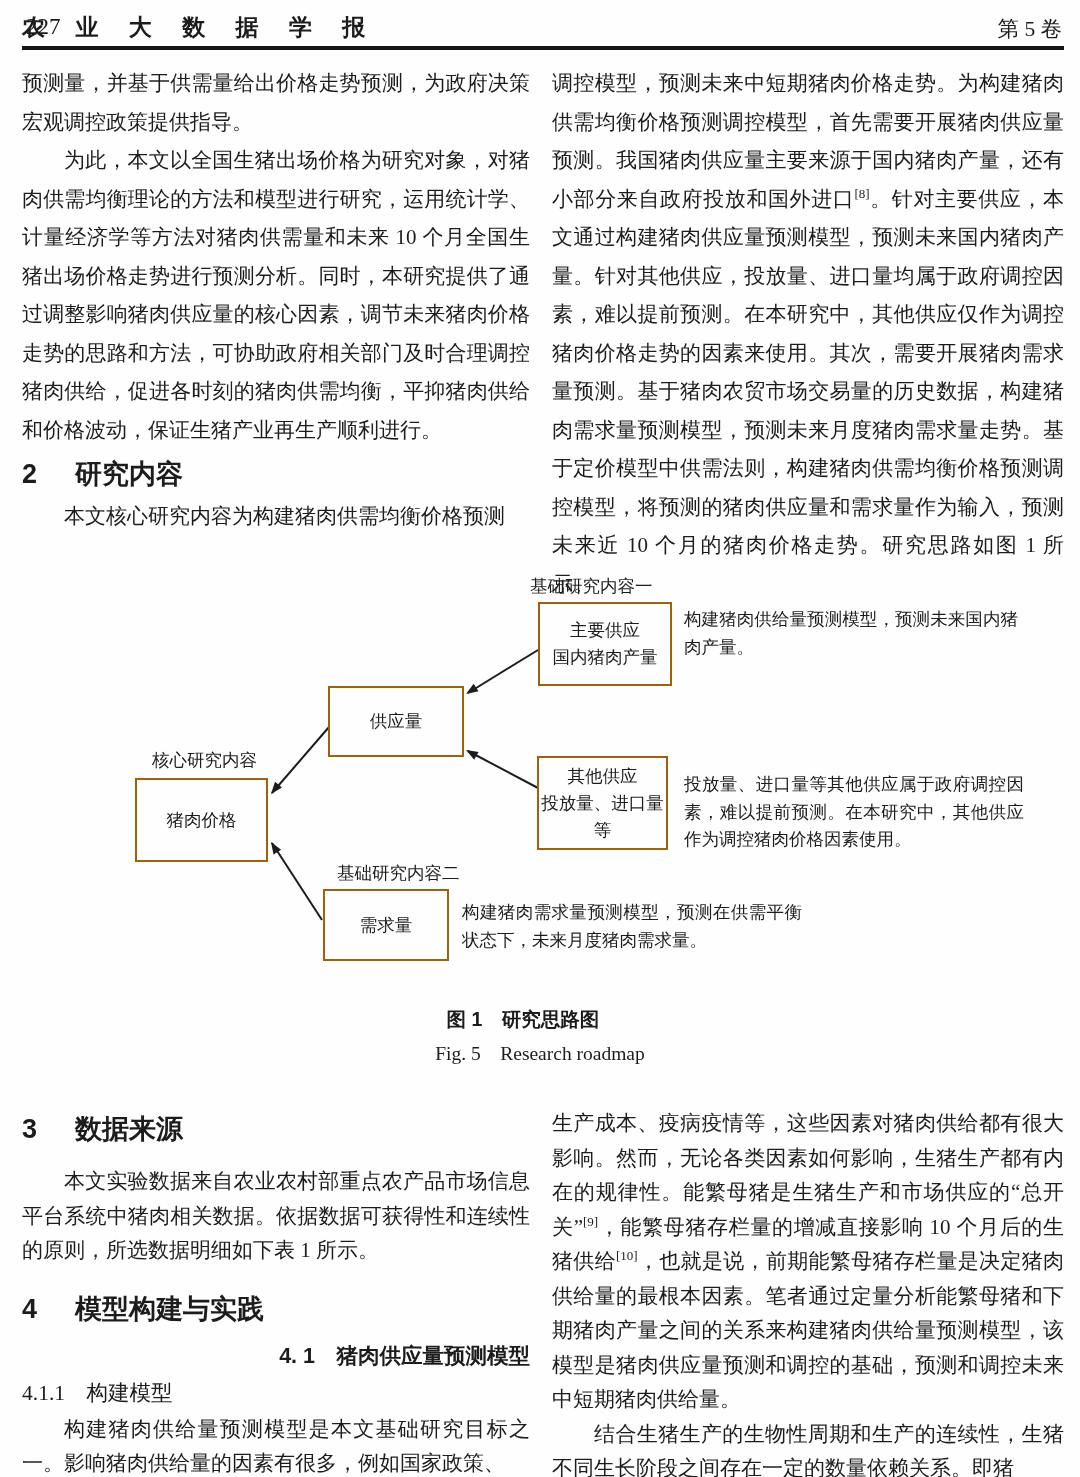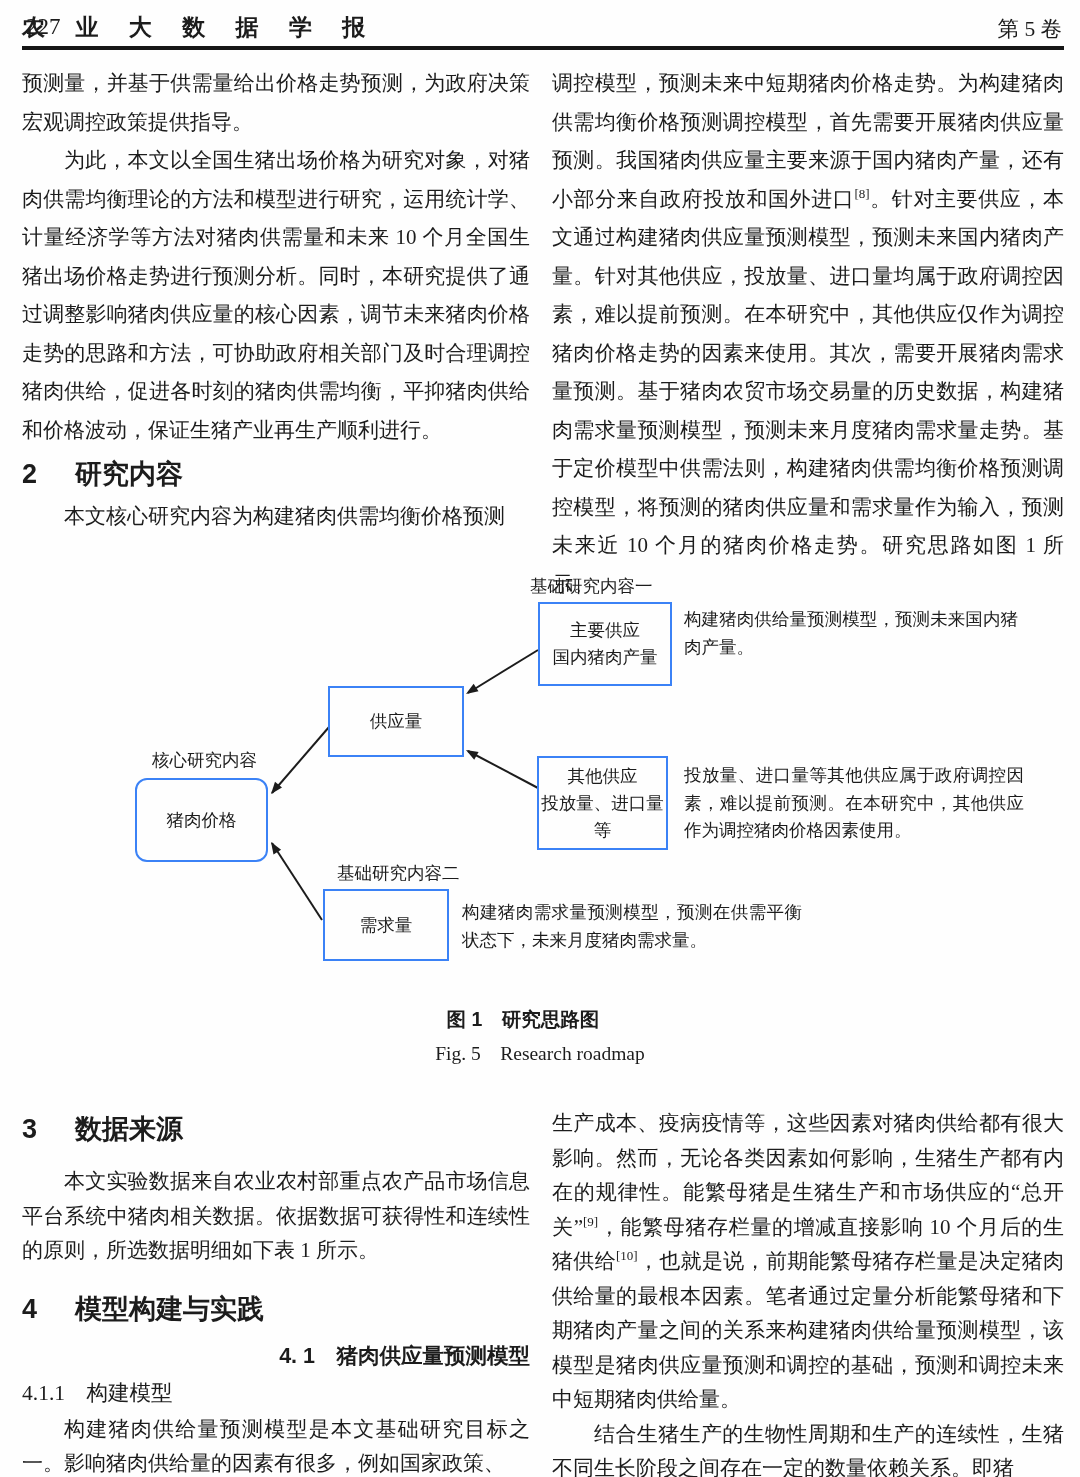--- a/index.html
+++ b/index.html
@@ -44,36 +44,36 @@
     margin-top:14px; font-family:"Liberation Sans","DejaVu Sans",sans-serif;
     font-weight:700; font-size:21.5px; line-height:28px; text-align:right;
   }
   .sub411 { margin-top:9px; font-size:21.5px; line-height:28px; text-align:left; }
   .bl .p-model { margin-top:5px; }
 
   
   .fig { position:absolute; left:0; top:560px; width:1080px; height:448px; }
   .fig svg { position:absolute; left:0; top:0; }
   .fbox {
-    position:absolute; border:2px solid #3b82f6; background:#fefefe;
+    position:absolute; border:2px solid #a16207; background:#fefefe;
     display:flex; flex-direction:column; justify-content:center; 
     font-size:17.5px; line-height:27px; text-align:center;
   }
   .flabel { position:absolute; font-size:17.5px; white-space:nowrap; }
   .fann { position:absolute; font-size:17.5px; line-height:27.5px; text-align:justify; }
   .b-main   { left:538px; top:42px;  width:134px; height:84px; }
   .b-supply { left:328px; top:126px; width:136px; height:71px; }
-  .b-price  { left:135px; top:218px; width:133px; height:84px;border-radius:12px; }
+  .b-price  { left:135px; top:218px; width:133px; height:84px; }
   .b-other  { left:537px; top:196px; width:131px; height:94px; }
   .b-demand { left:323px; top:329px; width:126px; height:72px; }
   .l-basic1 { left:530px; top:14px; }
   .l-core   { left:152px; top:188px; }
   .l-basic2 { left:337px; top:301px; }
   .a-main   { left:684px; top:46px;  width:334px; }
-  .a-other  { left:684px; top:202px; width:340px; }
+  .a-other  { left:684px; top:211px; width:340px; }
   .a-demand { left:462px; top:339px; width:340px; }
 
   .cap-zh {
     position:absolute; left:0; top:1006px; width:1046px; text-align:center;
     font-family:"Liberation Sans","DejaVu Sans",sans-serif; font-weight:700; font-size:19.5px;
   }
   .cap-en { position:absolute; left:0; top:1040px; width:1080px; text-align:center; font-size:19.5px; }
 </style>
 </head>
 <body>

